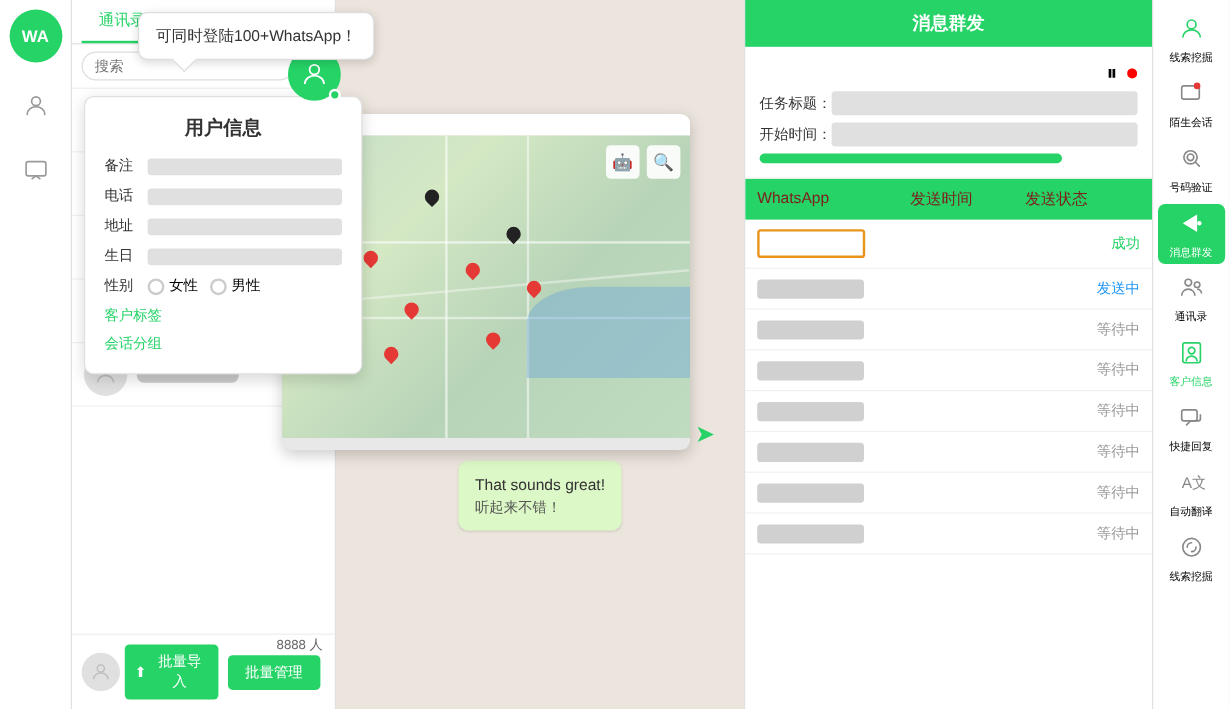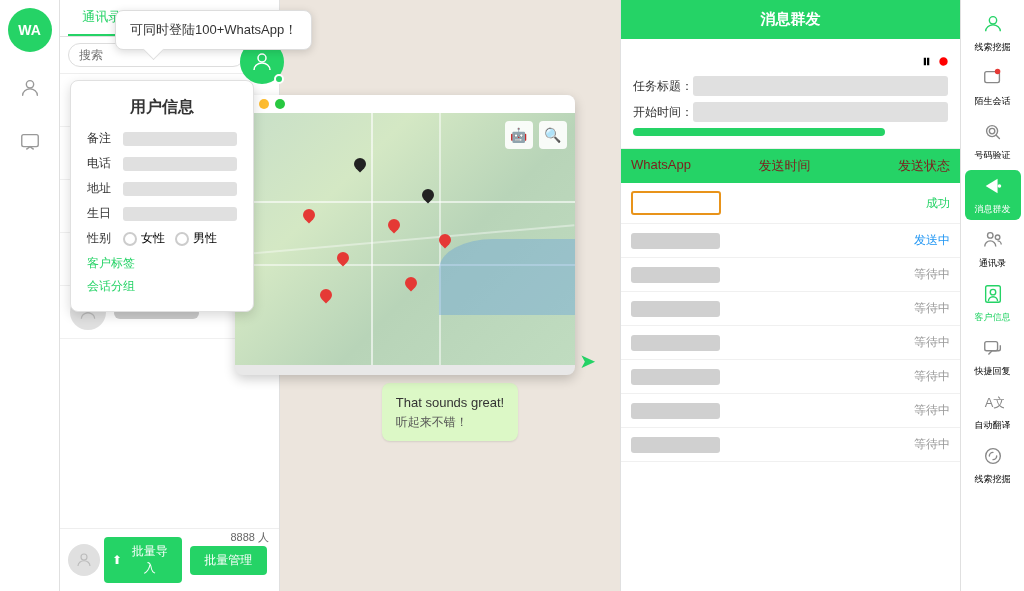--- a/index.html
+++ b/index.html
@@ -155,21 +155,21 @@
     .broadcast-table { flex: 1; overflow-y: auto; }
     .broadcast-table-header {
       display: flex;
       background: #25D366;
       color: #7f1d1d;
       padding: 8px 10px;
       font-size: 13px;
     }
     .bt-col-wa { flex: 2; }
     .bt-col-time { flex: 1.5; }
-    .bt-col-status { flex: 1.5; text-align: right; }
+    .bt-col-status { flex: 1.5; text-align: left; }
     .broadcast-row-item {
       display: flex;
       padding: 8px 10px;
       border-bottom: 1px solid #f0f0f0;
       align-items: center;
     }
     .bt-cell-wa { flex: 2; }
     .wa-cell-box {
       width: 90px; height: 24px;
       border: 2px solid #e8931a;
@@ -208,21 +208,21 @@
     }
 
     
     .user-info-popup {
       position: absolute;
       top: 80px; left: 10px;
       background: white;
       border: 1px solid #e0e0e0;
       border-radius: 8px;
       padding: 16px;
-      width: 184px;
+      width: 232px;
       box-shadow: 0 4px 12px rgba(0,0,0,0.15);
       z-index: 90;
     }
     .user-info-title {
       font-size: 16px; font-weight: bold; color: #333;
       text-align: center; margin-bottom: 12px;
     }
     .user-info-row {
       display: flex; align-items: center;
       margin-bottom: 8px;

